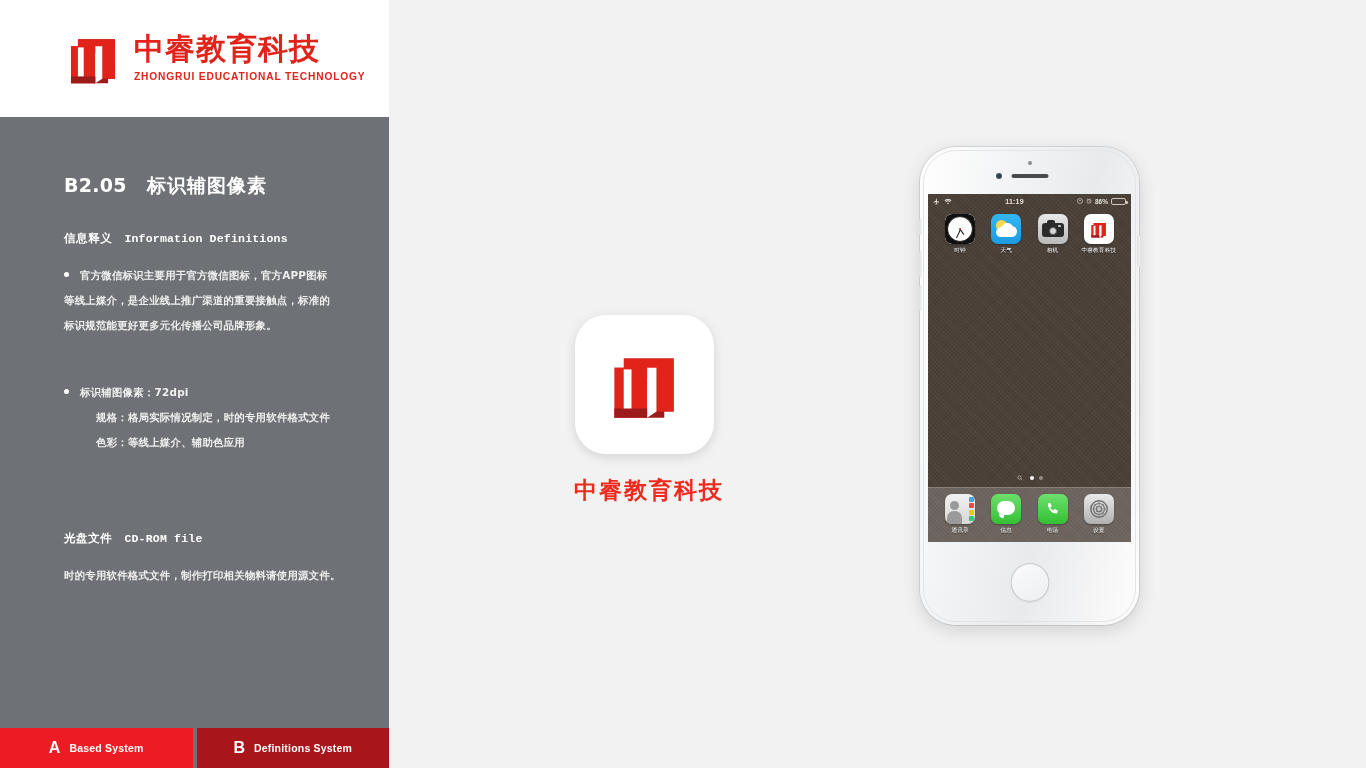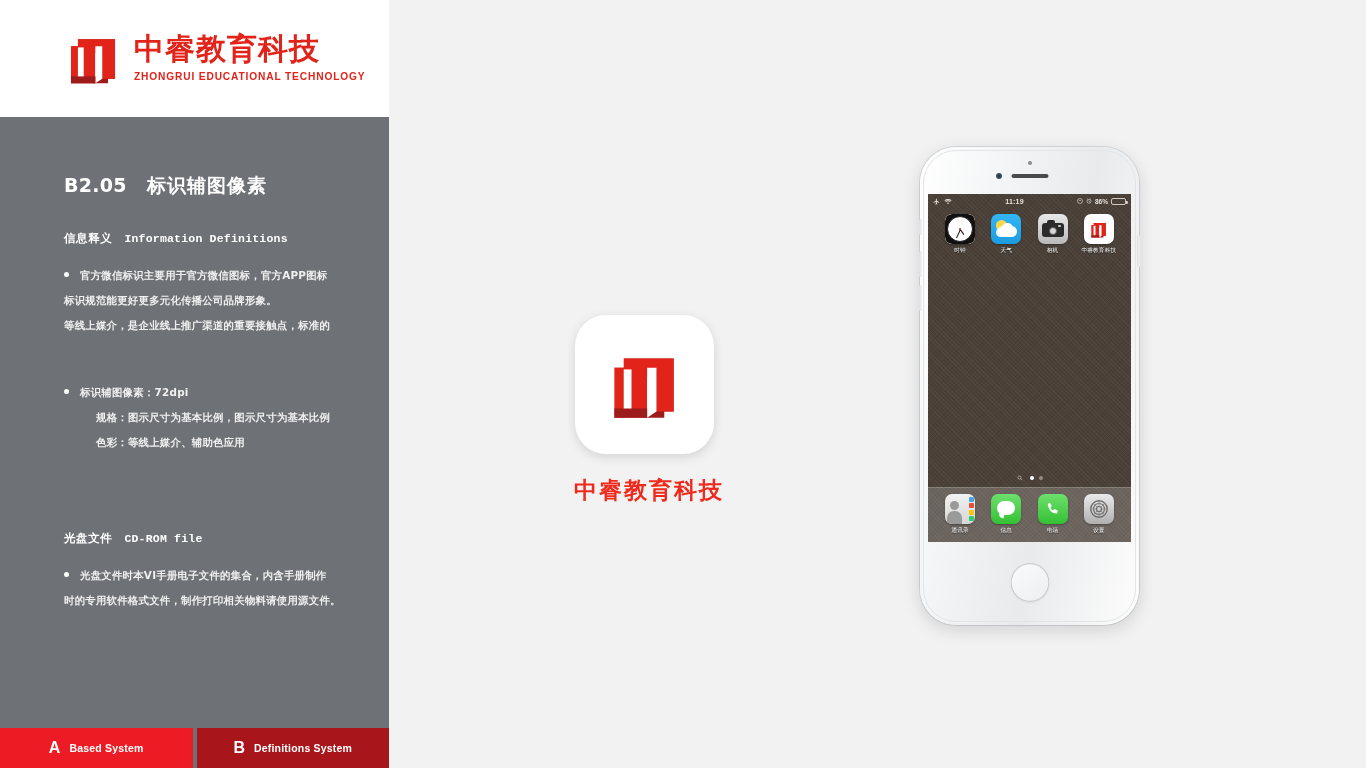--- a/index.html
+++ b/index.html
@@ -276,39 +276,38 @@
       <div class="sb-title">
         <span class="num">B2.05</span><span class="cn">标识辅图像素</span>
       </div>
 
       <div class="sb-block b1">
         <div class="sb-head">
           <span class="cn">信息释义</span><span class="en">Information Definitions</span>
         </div>
         <div class="sb-para">
           <span class="sb-line"><span class="sb-bullet"></span><span>官方微信标识主要用于官方微信图标，官方APP图标</span></span>
+          <span class="sb-line">等线上媒介，是企业线上推广渠道的重要接触点，标准的</span>
           <span class="sb-line">标识规范能更好更多元化传播公司品牌形象。</span>
-          <span class="sb-line">等线上媒介，是企业线上推广渠道的重要接触点，标准的</span>
         </div>
       </div>
 
       <div class="sb-block b2">
         <div class="sb-para">
           <span class="sb-line"><span class="sb-bullet"></span><span>标识辅图像素：72dpi</span></span>
-          <span class="sb-line sb-indent">规格：图示尺寸为基本比例，图示尺寸为基本比例</span>
+          <span class="sb-line sb-indent">规格：格局实际情况制定，时的专用软件格式文件</span>
           <span class="sb-line sb-indent">色彩：等线上媒介、辅助色应用</span>
         </div>
       </div>
 
       <div class="sb-block b3">
         <div class="sb-head">
           <span class="cn">光盘文件</span><span class="en">CD-ROM  file</span>
         </div>
         <div class="sb-para">
-          <span class="sb-line"><span class="sb-bullet"></span><span>光盘文件时本VI手册电子文件的集合，内含手册制作</span></span>
           <span class="sb-line">时的专用软件格式文件，制作打印相关物料请使用源文件。</span>
         </div>
       </div>
 
     </div>
 
     <div class="footer-tabs">
       <div class="tab a">
         <span class="letter">A</span>
         <span class="lbl">Based System</span>

